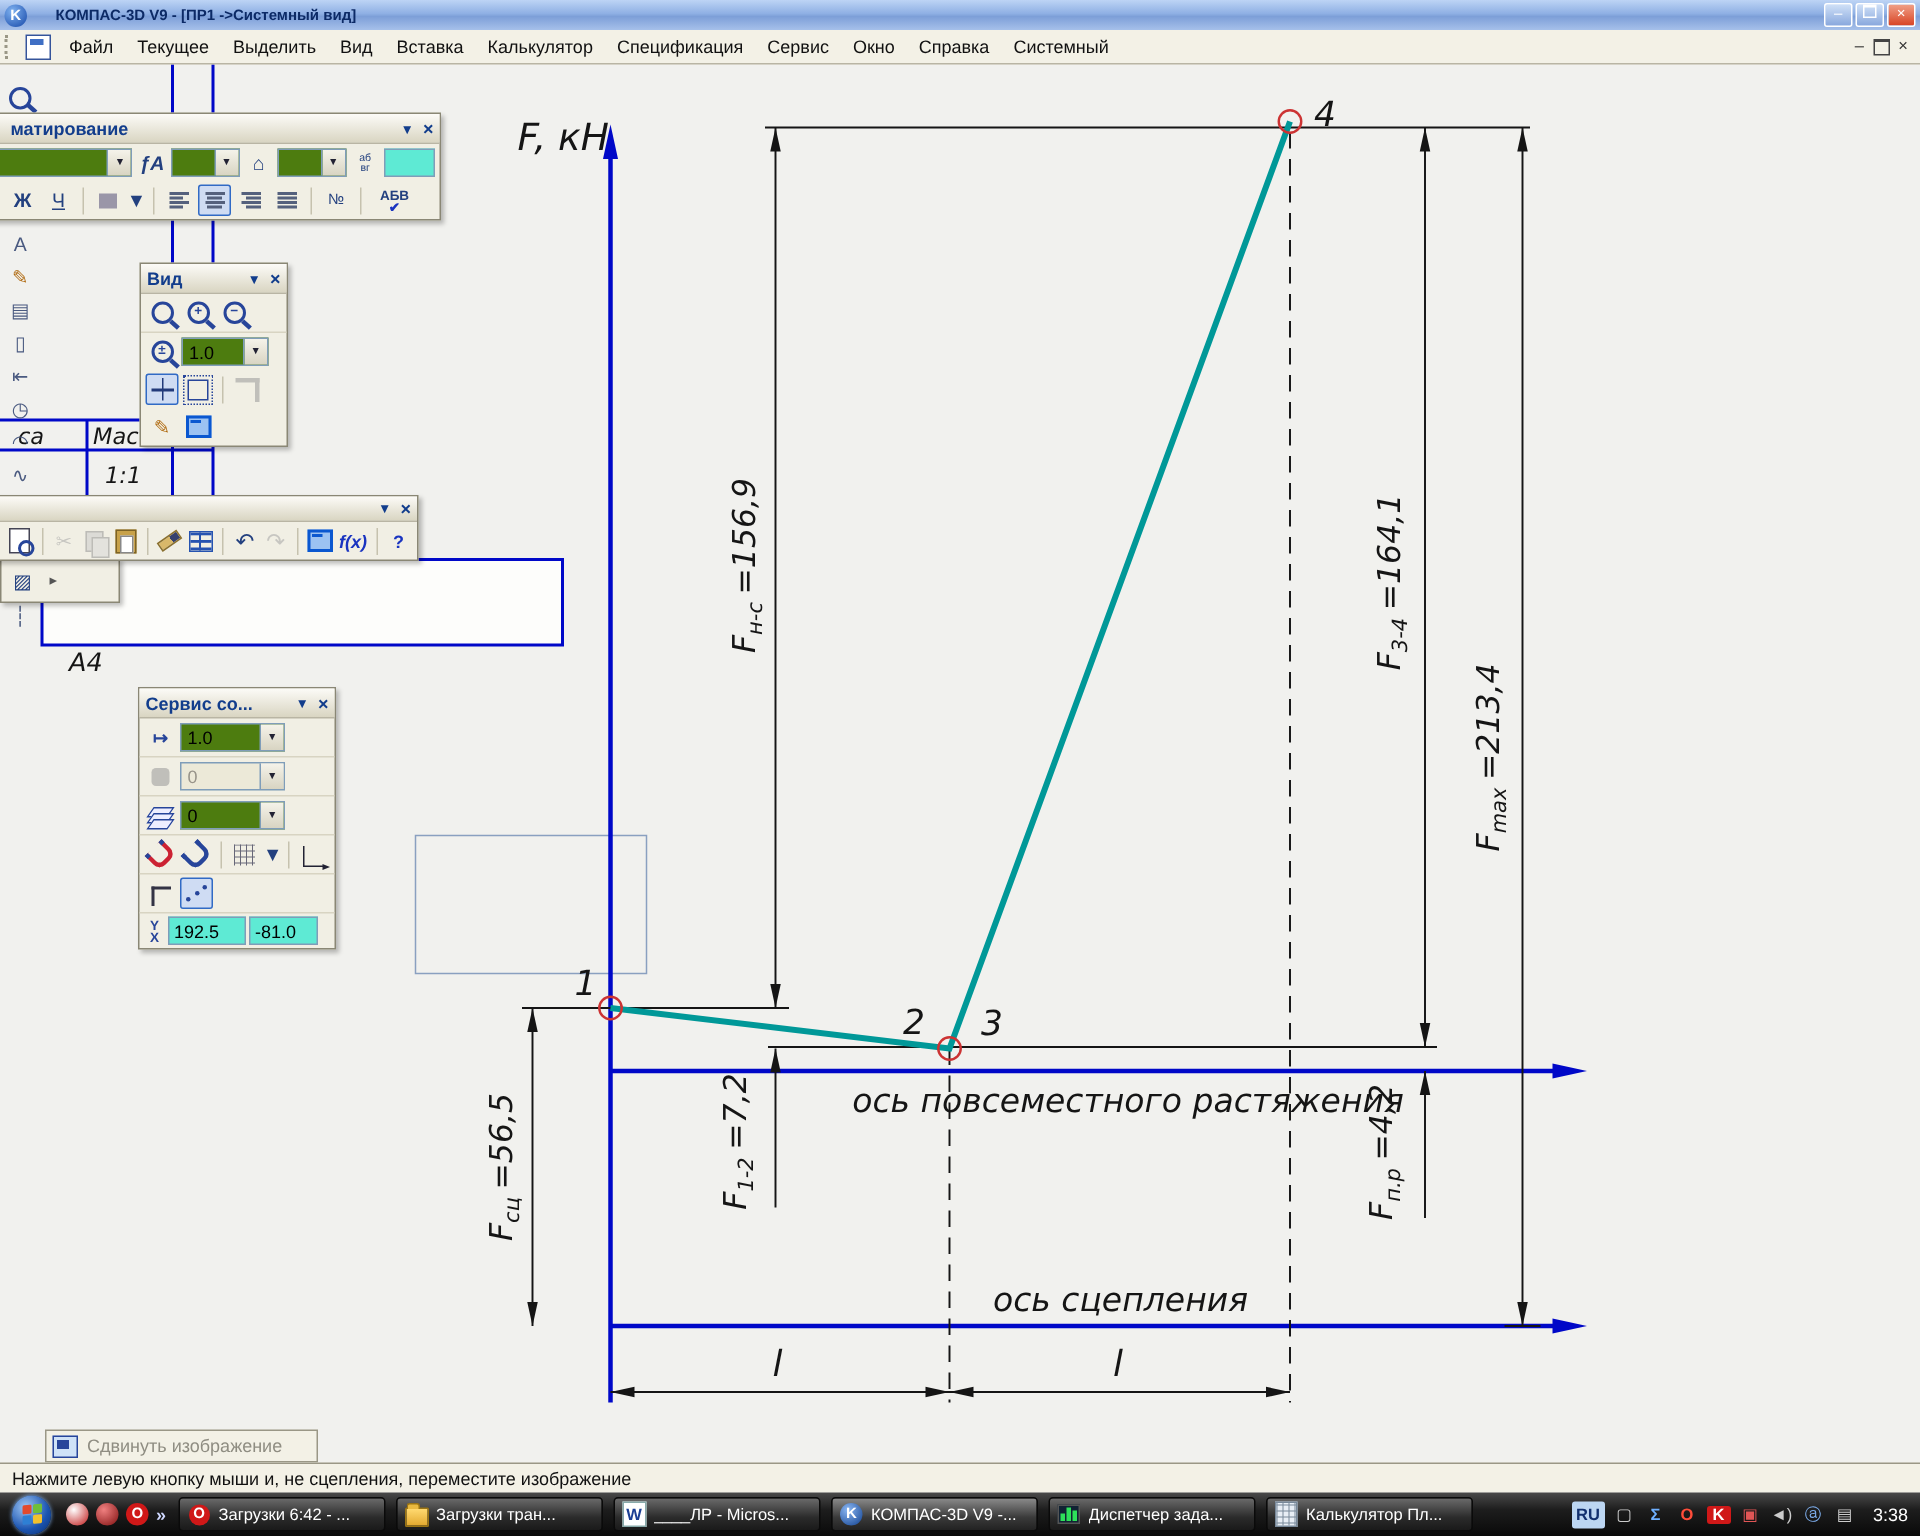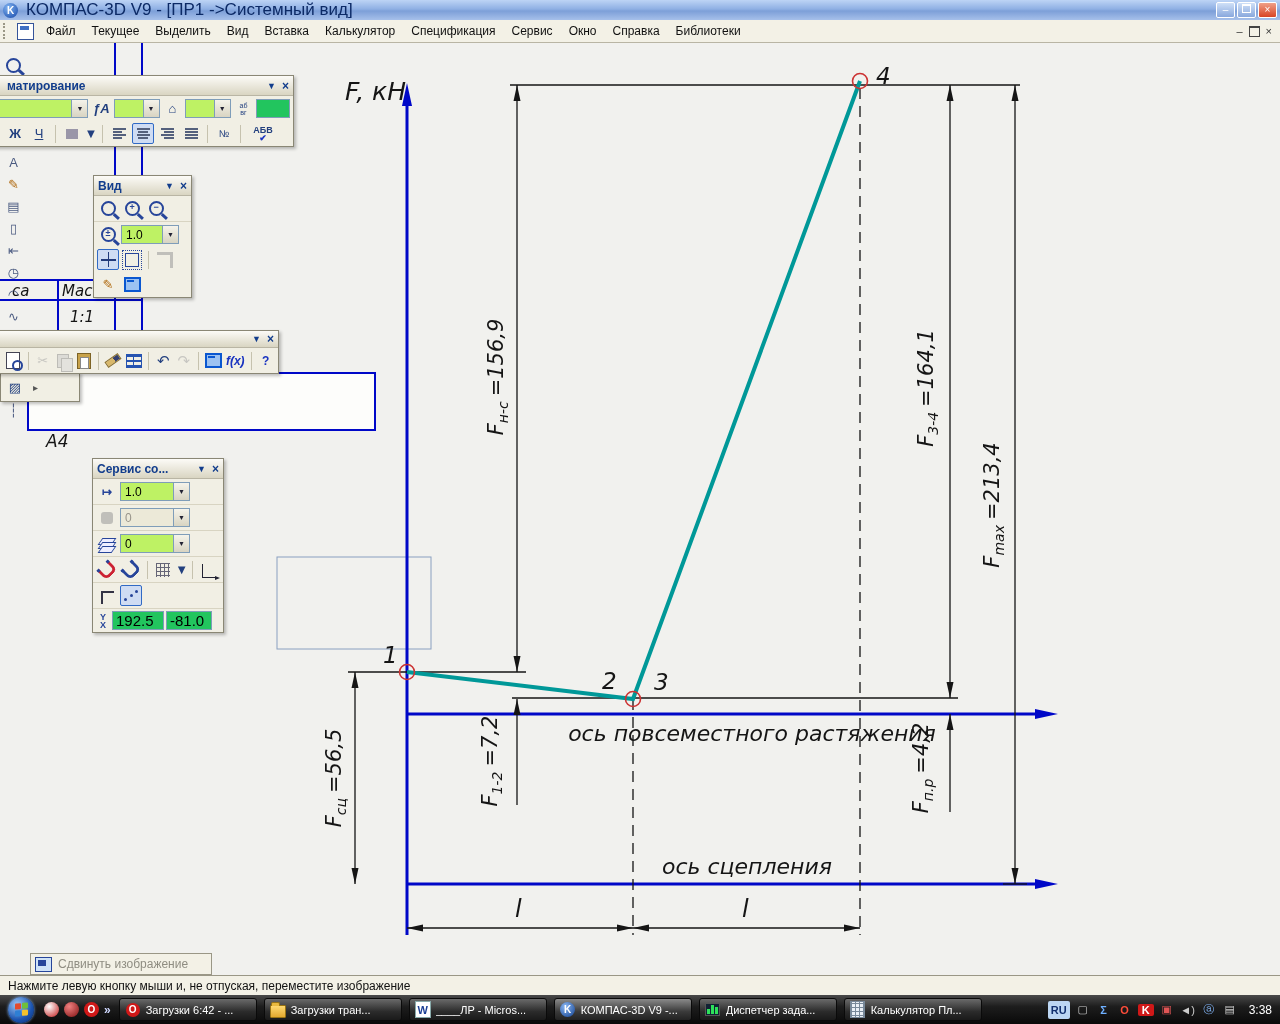--- a/index.html
+++ b/index.html
@@ -3,21 +3,21 @@
 <meta charset="utf-8">
 <style>
   html,body{margin:0;padding:0}
   body{width:1280px;height:1024px;position:relative;overflow:hidden;
        font-family:"Liberation Sans",sans-serif;background:#f1f1ee}
   .abs{position:absolute}
   
   #titlebar{left:0;top:0;width:1280px;height:20px;z-index:40;
     background:linear-gradient(180deg,#bdd4f5 0%,#8fb0e4 45%,#7d9fd8 55%,#a6c0ea 100%);
     display:flex;align-items:center;padding:0 3px;box-sizing:border-box}
-  #titlebar .ttext{color:#0c2a66;font-weight:normal;font-size:17px;margin-left:8px;white-space:nowrap}
+  #titlebar .ttext{color:#0c2a66;font-weight:bold;font-size:10px;margin-left:19px;white-space:nowrap}
   .applogo{width:15px;height:15px;border-radius:50%;
     background:radial-gradient(circle at 35% 30%,#7fb2f0,#1547a8);color:#fff;font-size:10px;font-weight:bold;
     display:flex;align-items:center;justify-content:center}
   .wbtns{margin-left:auto;display:flex;gap:2px}
   .wbtn{width:19px;height:16px;border:1px solid #fff;border-radius:2px;font-size:10px;line-height:14px;
     text-align:center;color:#fff;background:linear-gradient(180deg,#cfe0f7,#89a8dd);box-sizing:border-box}
   .wbtn.close{background:linear-gradient(180deg,#f0a088,#d84424);}
   #menubar{left:0;top:20px;width:1280px;height:22px;z-index:40;background:#f3f1e6;
     border-bottom:1px solid #b9b5a4;display:flex;align-items:center;font-size:12px;color:#111}
   .mgrip{width:5px;height:16px;margin:0 3px;border-left:2px dotted #9a9786}
@@ -30,26 +30,26 @@
   .fwin{background:#f1efe4;border:1px solid #8a8775;box-shadow:2px 2px 3px rgba(0,0,0,.25);z-index:12}
   .fttl{height:19px;background:linear-gradient(180deg,#fcfbf7,#d9d5c2);border-bottom:1px solid #b9b5a4;
     display:flex;align-items:center;padding:0 4px;font-size:12px;font-weight:bold;color:#123d8c}
   .fttl .tb{margin-left:auto;display:flex;gap:6px;color:#123d8c;font-size:9px;align-items:center}
   .frow{display:flex;align-items:center;padding:2px 3px;gap:2px}
   .tbtn{width:22px;height:21px;display:flex;align-items:center;justify-content:center;
     border:1px solid transparent;border-radius:2px;font-size:13px;color:#23407f;box-sizing:border-box}
   .tbtn.sel{border-color:#316ac5;background:#cfdcf3}
   .tbtn.gray{color:#a9a699;filter:grayscale(1);opacity:.55}
   .vsep{width:1px;height:18px;background:#c6c2ae;margin:0 3px}
-  .combo{display:flex;height:19px;border:1px solid #7f9db9;background:#bef264;font-size:12px;align-items:center;box-sizing:border-box}
+  .combo{display:flex;height:19px;border:1px solid #7f9db9;background:#4d7c0f;font-size:12px;align-items:center;box-sizing:border-box}
   .combo .cval{flex:1;padding:0 4px;text-align:left}
   .combo .carr{width:15px;height:100%;border-left:1px solid #7f9db9;font-size:7px;color:#223;
     background:linear-gradient(180deg,#f5f3ea,#d8d4c2);display:flex;align-items:center;justify-content:center}
   .combo.dis{background:#ece9d8;color:#999}
-  .cfield{height:19px;border:1px solid #7f9db9;background:#22c55e;font-size:15px;padding:0 3px;box-sizing:border-box;
+  .cfield{height:19px;border:1px solid #7f9db9;background:#5eead4;font-size:12px;padding:0 3px;box-sizing:border-box;
     font-family:"Liberation Sans",sans-serif;width:52px}
   .mag{position:relative;width:11px;height:11px;border:2px solid #27459a;border-radius:50%;box-sizing:content-box}
   .mag::after{content:"";position:absolute;width:7px;height:2.5px;background:#27459a;right:-6px;bottom:-3px;transform:rotate(42deg)}
   .magsign{position:absolute;font-size:9px;font-weight:bold;color:#27459a;left:3px;top:-1px}
   .gridico{width:14px;height:14px;
     background:linear-gradient(#667 1px,transparent 1px) 0 0/4px 4px,
                linear-gradient(90deg,#667 1px,transparent 1px) 0 0/4px 4px}
   .cornerico{width:11px;height:11px;border-left:2px solid #334;border-top:2px solid #334;margin-top:4px}
   .alignico{width:13px;height:11px;display:flex;flex-direction:column;justify-content:space-between}
   .alignico i{height:1.5px;background:#55617d;display:block}
@@ -530,34 +530,34 @@
   <span class="mitem">Файл</span>
   <span class="mitem">Текущее</span>
   <span class="mitem">Выделить</span>
   <span class="mitem">Вид</span>
   <span class="mitem">Вставка</span>
   <span class="mitem">Калькулятор</span>
   <span class="mitem">Спецификация</span>
   <span class="mitem">Сервис</span>
   <span class="mitem">Окно</span>
   <span class="mitem">Справка</span>
-  <span class="mitem">Библиотеки</span>
+  <span class="mitem">Системный</span>
   <span class="mdictl">
     <span>–</span>
     <span class="mdibox"></span>
     <span>×</span>
   </span>
 </div>
 
 <div id="pantab" class="abs">
   <span class="panwin"></span>
   <span class="ptxt">Сдвинуть изображение</span>
 </div>
 <div id="statusbar" class="abs">
-  <span>Нажмите левую кнопку мыши и, не отпуская, переместите изображение</span>
+  <span>Нажмите левую кнопку мыши и, не сцепления, переместите изображение</span>
 </div>
 
 <div id="taskbar" class="abs">
   <span id="startorb">
     <span class="orb">
         <span class="flag">
           <i style="background:#e24a2e"></i>
           <i style="background:#6fbf3a"></i>
           <i style="background:#2e7fd4"></i>
           <i style="background:#f2c12e"></i>

